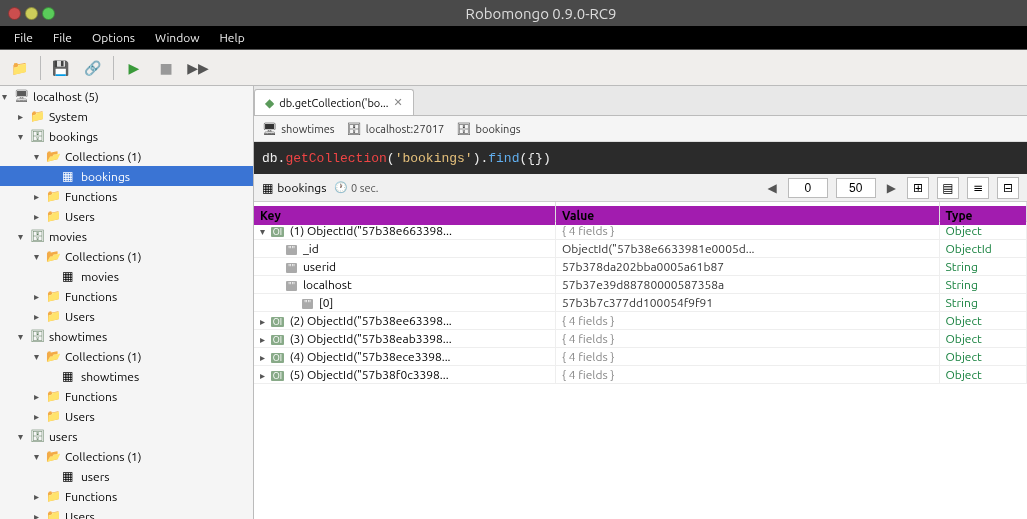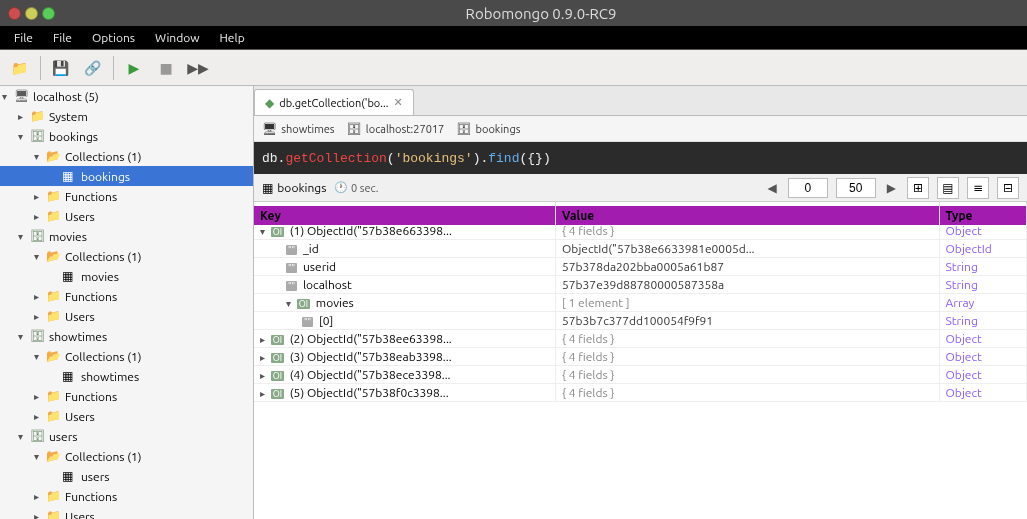--- a/index.html
+++ b/index.html
@@ -200,21 +200,21 @@
     }
     tbody td {
       border-bottom: 1px solid #eee;
       border-right: 1px solid #eee;
       padding: 2px 6px;
       vertical-align: middle;
     }
     .expand-arrow { color: #555; margin-right: 3px; cursor: pointer; font-size: 10px; }
     .key-col { min-width: 200px; }
     .val-col { min-width: 260px; color: #333; }
-    .type-col { color: #8b5cf6; }
+    .type-col { color: #15803d; }
     .indent-2 { padding-left: 32px; }
     .indent-3 { padding-left: 48px; }
     .oid-icon { display: inline-block; background: #8a8; color: #fff; font-size: 9px; padding: 0 2px; border-radius: 1px; margin-right: 3px; }
     .str-icon { display: inline-block; background: #aaa; color: #fff; font-size: 9px; padding: 0 2px; border-radius: 1px; margin-right: 3px; }
     .bracket { color: #888; }
   </style>
 </head>
 <body>
 
 <div class="titlebar">
@@ -474,29 +474,20 @@
 
           <tr>
             <td class="key-col indent-2">
               <span class="str-icon">""</span>
               <span>localhost</span>
             </td>
             <td class="val-col">57b37e39d88780000587358a</td>
             <td class="type-col">String</td>
           </tr>
 
-          <tr>
-            <td class="key-col indent-2">
-              <span class="expand-arrow">▾</span>
-              <span class="oid-icon">OI</span>
-              <span>movies</span>
-            </td>
-            <td class="val-col"><span class="bracket">[ 1 element ]</span></td>
-            <td class="type-col">Array</td>
-          </tr>
 
           <tr>
             <td class="key-col indent-3">
               <span class="str-icon">""</span>
               <span>[0]</span>
             </td>
             <td class="val-col">57b3b7c377dd100054f9f91</td>
             <td class="type-col">String</td>
           </tr>
 

